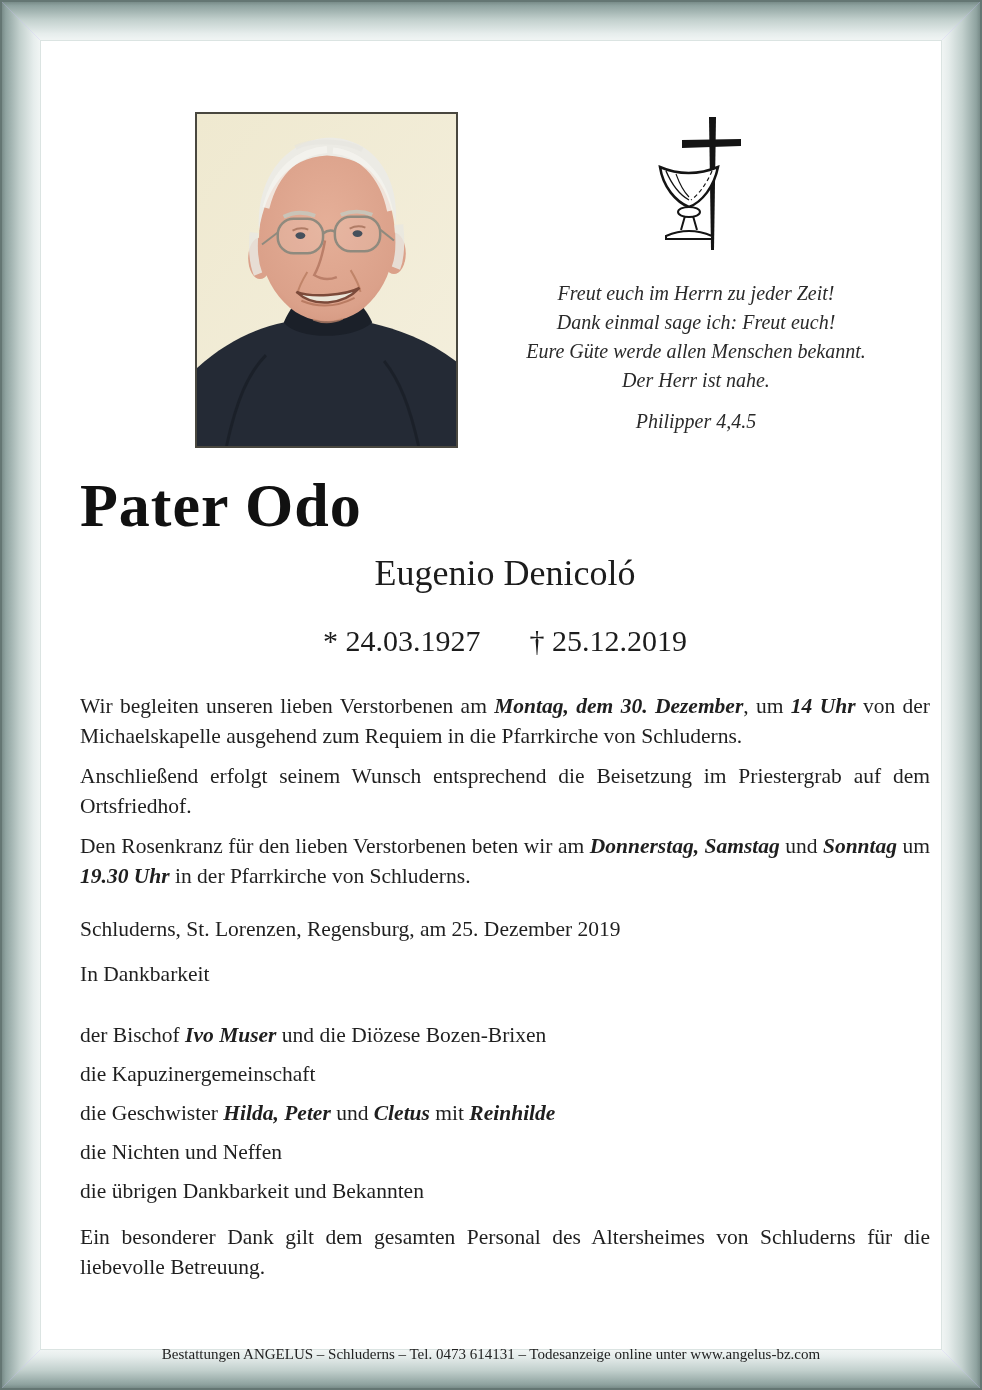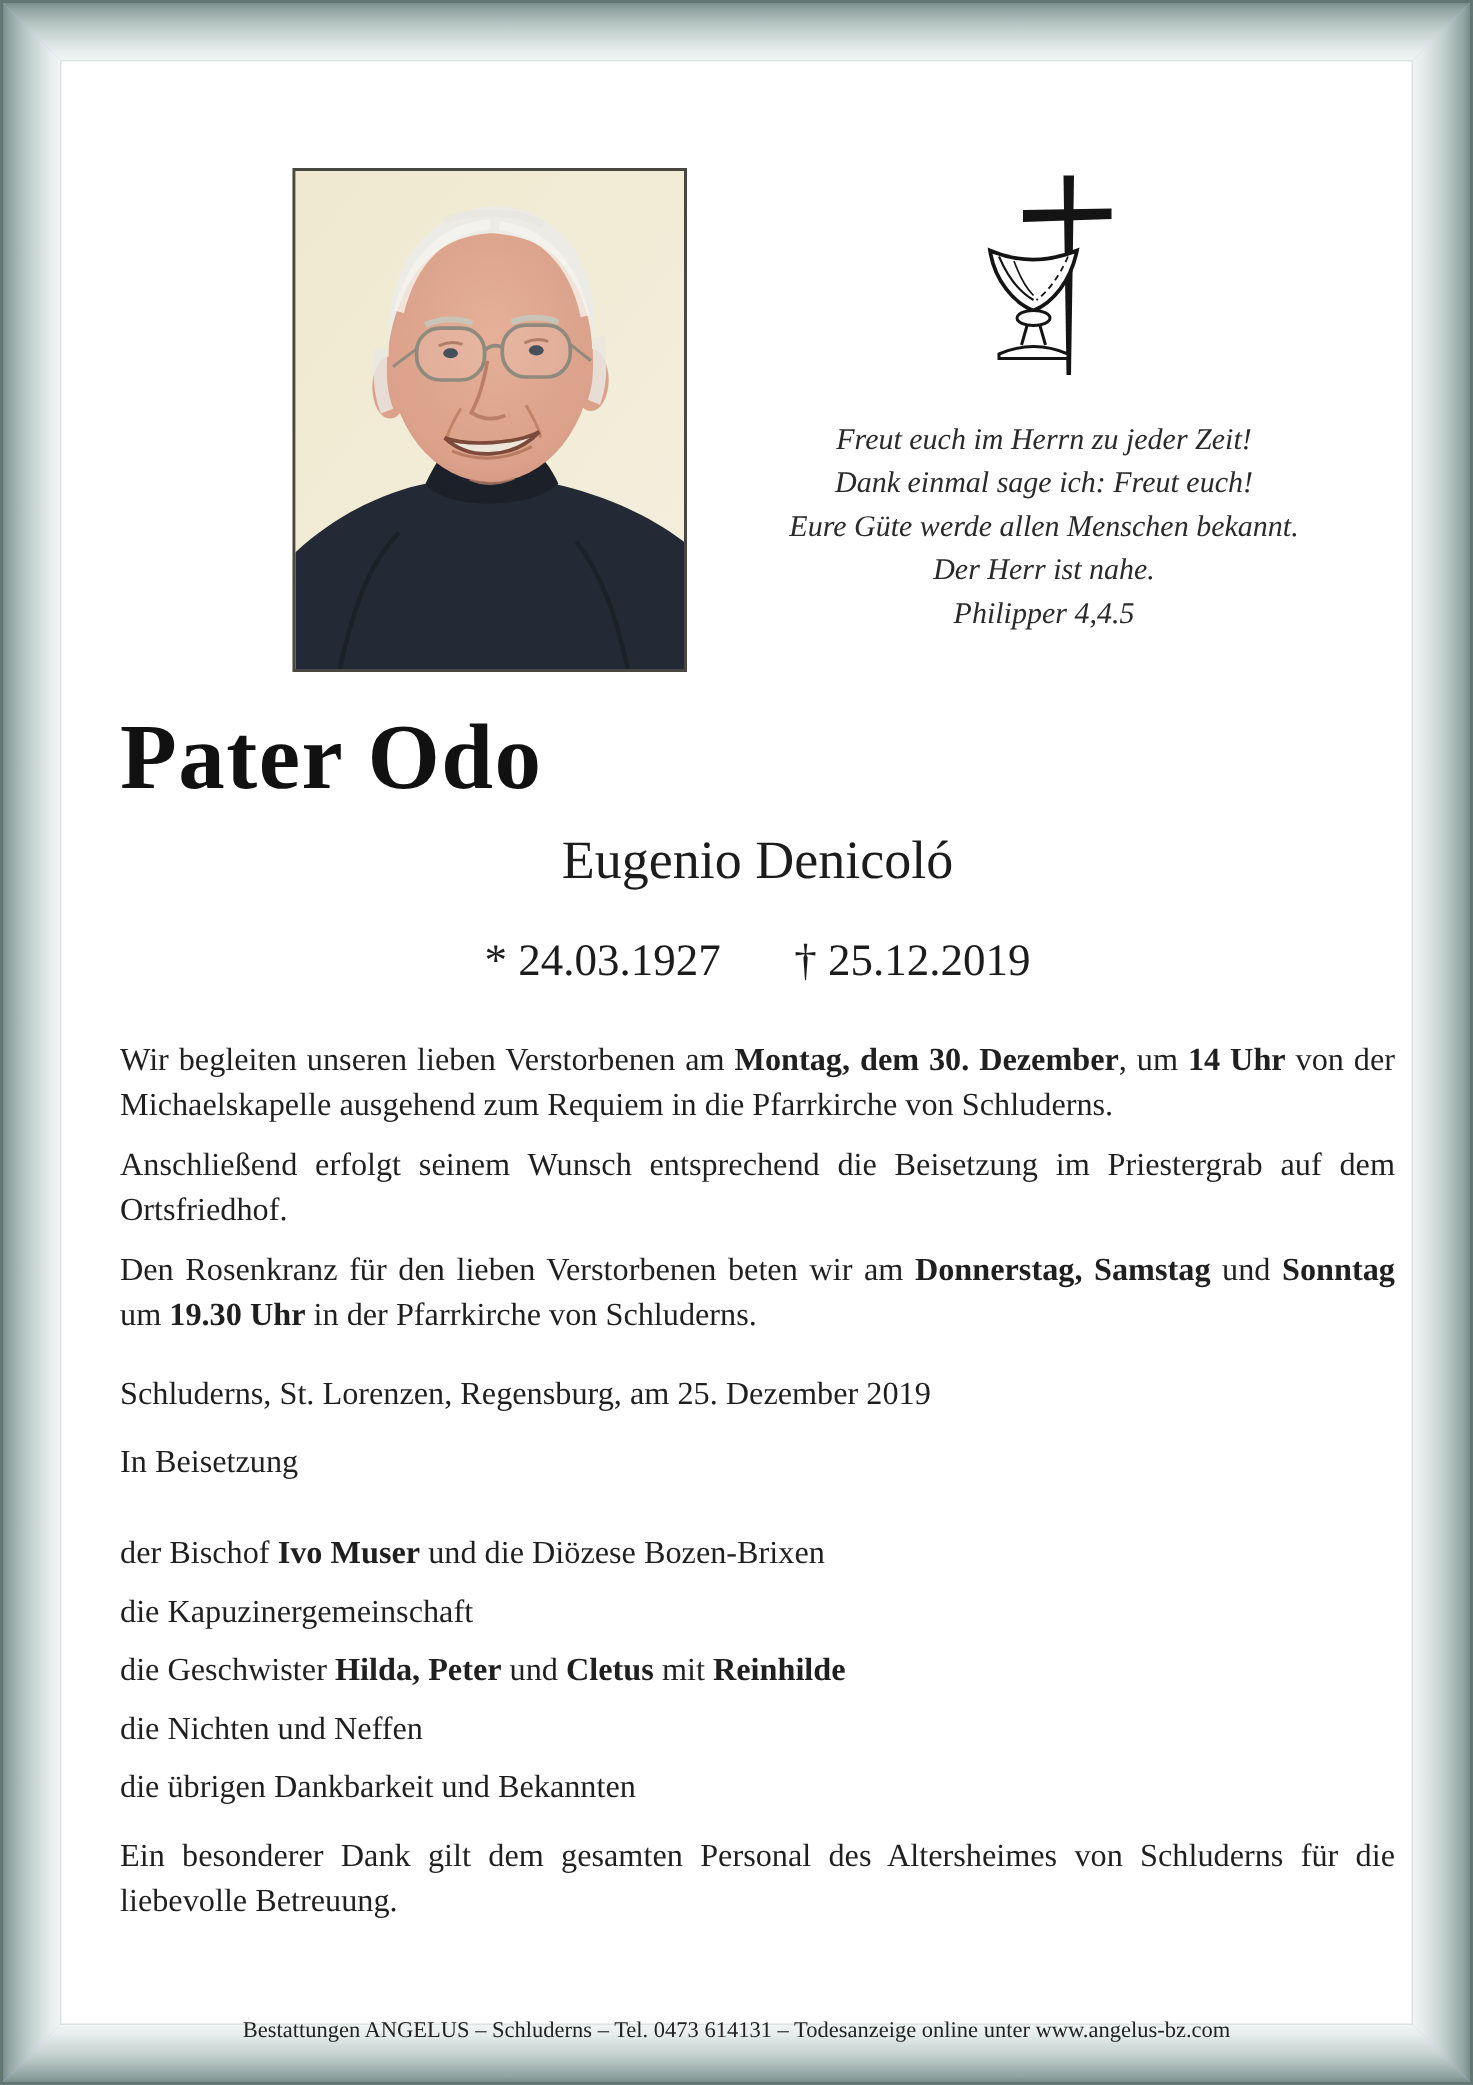--- a/index.html
+++ b/index.html
@@ -40,41 +40,41 @@
     position:absolute;left:154px;top:71px;width:263px;height:336px;
     border:2px solid #49473f;box-sizing:border-box;background:#efe9d2;
   }
   .photo svg{display:block;width:100%;height:100%;}
   .emblem{position:absolute;left:617px;top:74px;width:90px;height:140px;}
   .emblem svg{display:block;width:100%;height:100%;}
   .verse{
     position:absolute;left:438px;top:238px;width:434px;
     text-align:center;font-style:italic;font-size:20px;line-height:29px;color:#2a2a2a;
   }
-  .verse .src{margin-top:0;}
+  .verse .src{margin-top:12px;}
 
   
   .flow{position:absolute;left:39px;top:430px;width:850px;}
   .title{margin:0;font-size:62px;line-height:68px;font-weight:700;letter-spacing:1px;color:#111;}
   .subtitle{margin:14px 0 0 0;text-align:center;font-size:36px;line-height:40px;font-weight:400;color:#1c1c1c;}
   .dates{margin-top:30px;text-align:center;font-size:30px;line-height:36px;color:#1c1c1c;}
   .dates .sep{display:inline-block;width:34px;}
   .dates .sym{font-size:30px;}
 
   .para{margin:0;font-size:21.5px;line-height:30px;text-align:justify;color:#1f1f1f;}
   .para.first{margin-top:32px;}
   .para + .para{margin-top:10px;}
   .plain{font-size:21.5px;line-height:30px;color:#1f1f1f;}
   .place{margin-top:23px;}
   .gratitude{margin-top:15px;}
   .mourners{margin-top:31px;}
   .mourner{margin:0;}
   .mourner + .mourner{margin-top:9px;}
   .thanks{margin-top:16px;text-align:justify;}
-  .b{font-weight:700;}
+  .b{font-weight:700;font-style:italic;}
 
   .footer{
     position:absolute;left:0;right:0;bottom:-14px;
     text-align:center;font-size:15px;line-height:18px;color:#222;
     white-space:nowrap;
   }
 </style>
 </head>
 <body>
 
@@ -184,21 +184,21 @@
         <span class="sep"></span>
         <span class="sym">†</span>
         <span>25.12.2019</span>
       </div>
 
       <p class="para first"><span>Wir begleiten unseren lieben Verstorbenen am </span><span class="b">Montag, dem 30. Dezember</span><span>, um </span><span class="b">14 Uhr</span><span> von der Michaelskapelle ausgehend zum Requiem in die Pfarrkirche von Schluderns.</span></p>
       <p class="para"><span>Anschließend erfolgt seinem Wunsch entsprechend die Beisetzung im Priestergrab auf dem Ortsfriedhof.</span></p>
       <p class="para"><span>Den Rosenkranz für den lieben Verstorbenen beten wir am </span><span class="b">Donnerstag, Samstag</span><span> und </span><span class="b">Sonntag</span><span> um </span><span class="b">19.30 Uhr</span><span> in der Pfarrkirche von Schluderns.</span></p>
 
       <div class="plain place">Schluderns, St. Lorenzen, Regensburg, am 25. Dezember 2019</div>
-      <div class="plain gratitude">In Beisetzung</div>
+      <div class="plain gratitude">In Dankbarkeit</div>
 
       <div class="mourners">
         <p class="plain mourner"><span>der Bischof </span><span class="b">Ivo Muser</span><span> und die Diözese Bozen-Brixen</span></p>
         <p class="plain mourner"><span>die Kapuzinergemeinschaft</span></p>
         <p class="plain mourner"><span>die Geschwister </span><span class="b">Hilda, Peter</span><span> und </span><span class="b">Cletus</span><span> mit </span><span class="b">Reinhilde</span></p>
         <p class="plain mourner"><span>die Nichten und Neffen</span></p>
         <p class="plain mourner"><span>die übrigen Dankbarkeit und Bekannten</span></p>
       </div>
 
       <p class="para thanks"><span>Ein besonderer Dank gilt dem gesamten Personal des Altersheimes von Schluderns für die liebevolle Betreuung.</span></p>

